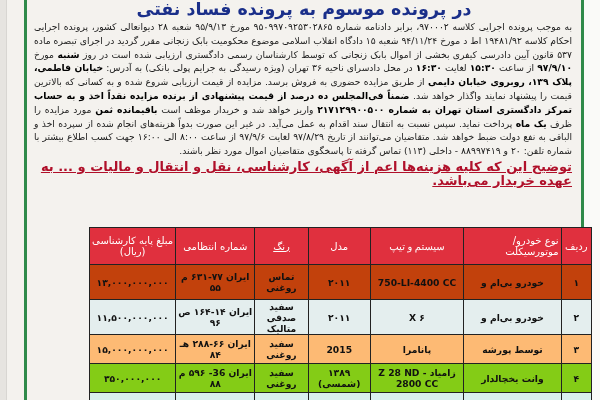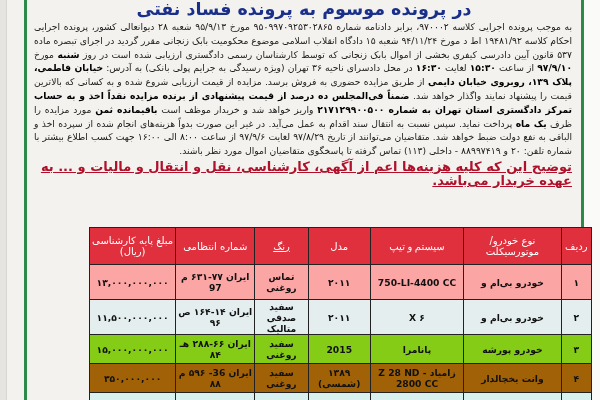--- a/index.html
+++ b/index.html
@@ -38,26 +38,26 @@
       border-collapse:collapse; direction:rtl; font-size:9px;
     }
     table.items th {
       background:#e0303e; color:#fff; height:36px; font-weight:normal;
       border:1.5px solid #222; font-size:10px; padding:0 2px;
     }
     table.items td {
       border:1.5px solid #222; text-align:center; height:34px;
       color:#111; font-size:9.2px; font-weight:bold; padding:0 2px;
     }
-    table.items tr.r1 td { background:#fca5a5; }
+    table.items tr.r1 td { background:#c2410c; }
     table.items tr.r2 td { background:#e4eeee; }
-    table.items tr.r3 td { background:#84cc16; height:28px; }
-    table.items tr.r4 td { background:#a16207; height:28px; }
+    table.items tr.r3 td { background:#fdba74; height:28px; }
+    table.items tr.r4 td { background:#84cc16; height:28px; }
     table.items tr.r5 td { background:#d8f0ee; height:12px; }
-    .c-radif{width:26px;} .c-type{width:100px;} .c-sys{width:100px;font-family:Liberation Serif, serif;} .c-model{width:60px;}
+    .c-radif{width:26px;} .c-type{width:100px;text-align:right;} .c-sys{width:100px;font-family:Liberation Serif, serif;} .c-model{width:60px;}
     .c-color{width:52px;text-decoration:underline;} .c-plate{width:82px;} .c-price{width:83px;}
     .ltr { direction:ltr; unicode-bidi:embed; }
   </style>
 </head>
 <body>
 
 <div class="page">
   <div class="edge-left"></div>
   <div class="border-left"></div>
   <div class="border-right"></div>
@@ -81,35 +81,35 @@
         <th class="c-price">مبلغ پایه کارشناسی (ریال)</th>
       </tr>
     </thead>
     <tbody>
       <tr class="r1">
         <td>۱</td>
         <td>خودرو بی‌ام و</td>
         <td class="ltr">750-LI-4400 CC</td>
         <td>۲۰۱۱</td>
         <td>تماس روغنی</td>
-        <td>ایران ۷۷-۶۳۱ م 97</td>
+        <td>ایران ۷۷-۶۳۱ م ۵۵</td>
         <td>۱۳,۰۰۰,۰۰۰,۰۰۰</td>
       </tr>
       <tr class="r2">
         <td>۲</td>
         <td>خودرو بی‌ام و</td>
         <td class="ltr">X ۶</td>
         <td>۲۰۱۱</td>
         <td>سفید صدفی متالیک</td>
         <td>ایران ۱۴-۱۶۴ ص ۹۶</td>
         <td>۱۱,۵۰۰,۰۰۰,۰۰۰</td>
       </tr>
       <tr class="r3">
         <td>۳</td>
-        <td>خودرو پورشه</td>
+        <td>توسط پورشه</td>
         <td>پانامرا</td>
         <td>2015</td>
         <td>سفید روغنی</td>
         <td>ایران ۶۶-۲۸۸ هـ ۸۴</td>
         <td>۱۵,۰۰۰,۰۰۰,۰۰۰</td>
       </tr>
       <tr class="r4">
         <td>۴</td>
         <td>وانت یخچالدار</td>
         <td>زامیاد Z 28 ND - 2800 CC</td>

